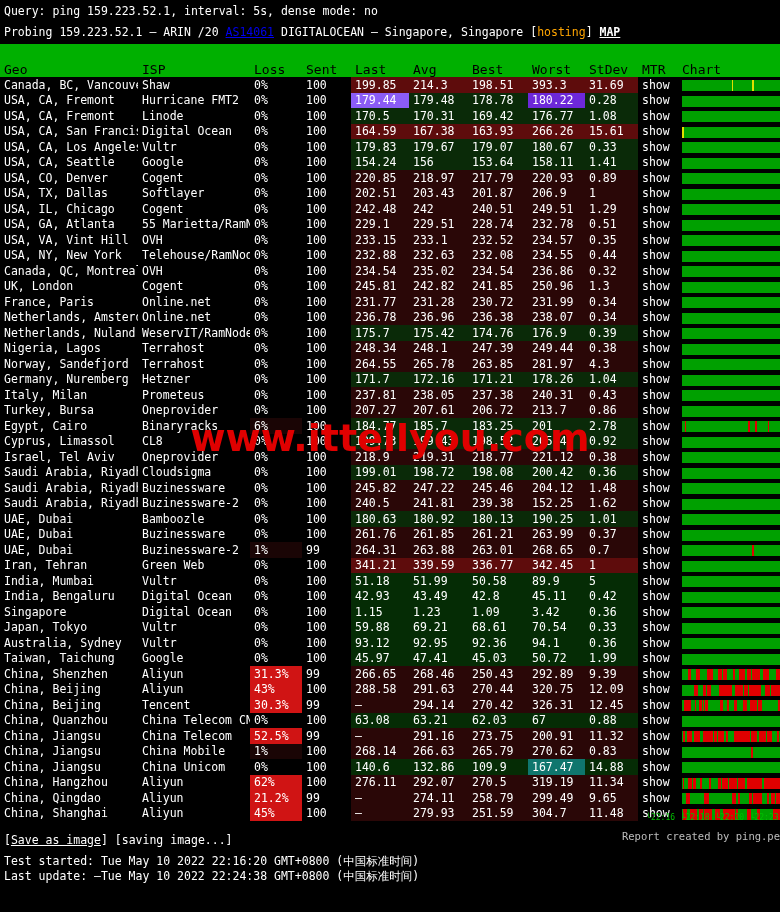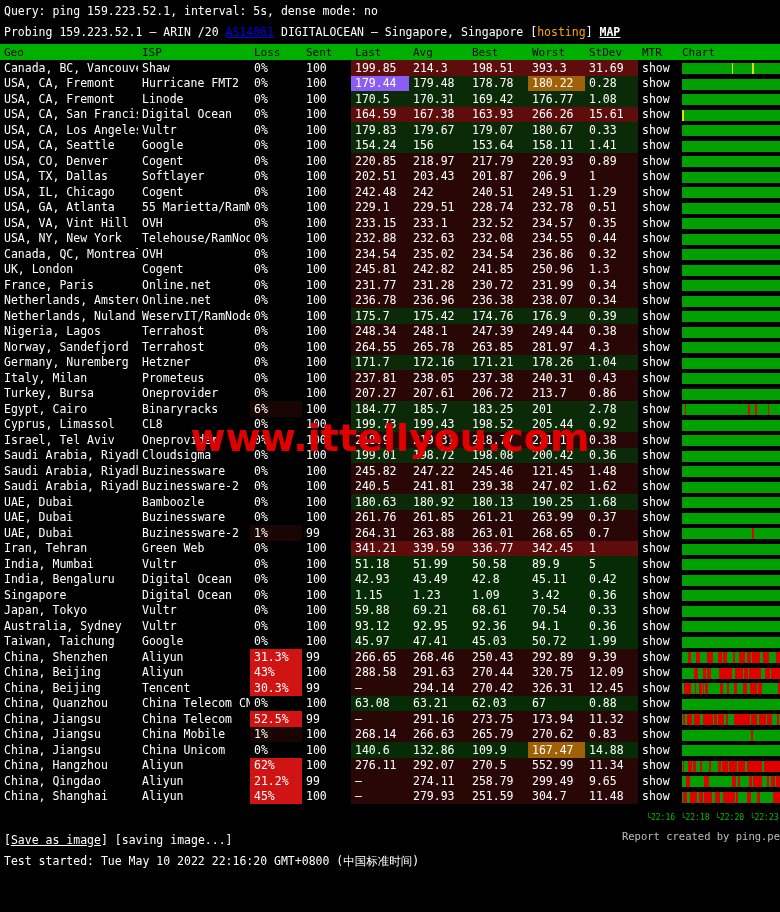--- a/index.html
+++ b/index.html
@@ -13,21 +13,21 @@
   .query-line{font-size:11.5px;color:#ffffff;padding:5px 4px 0 4px;white-space:nowrap;}
   .probe-line{font-size:11.5px;color:#ffffff;padding:9px 4px 6px 4px;white-space:nowrap;}
   .u{text-decoration:underline;text-align:center;}
   .hosting{color:#ffa500;}
   .maplink{color:#ffffff;font-weight:bold;text-decoration:underline;}
   .bracket{color:#ffffff;}
 
   table.rpt{border-collapse:collapse;width:780px;table-layout:fixed;}
   table.rpt th{
     background:#00b000;color:#000;font-weight:normal;text-align:left;
-    font-size:11px;padding:2px 0 1px 4px;height:13px;
+    font-size:13px;padding:19px 0 1px 4px;height:13px;
   }
   table.rpt td{
     padding:0 0 0 4px;height:15.5px;font-size:11.5px;white-space:nowrap;
     overflow:hidden;color:#ffffff;vertical-align:middle;
   }
   .c-geo{width:134px;}
   .c-isp{width:108px;}
   .c-loss{width:48px;}
   .c-sent{width:45px;}
   .c-last{width:54px;}
@@ -126,21 +126,21 @@
         </td>
       </tr>
       <tr>
         <td class="c-geo">USA, CA, Fremont</td>
         <td class="c-isp">Hurricane FMT2</td>
         <td class="c-loss" style="background:transparent">0%</td>
         <td class="c-sent">100</td>
         <td class="c-last" style="background:#8b5cf6">179.44</td>
         <td class="c-avg" style="background:#0a2a08">179.48</td>
         <td class="c-best" style="background:#0a2a08">178.78</td>
-        <td class="c-worst" style="background:#a16207">180.22</td>
+        <td class="c-worst" style="background:#6d28d9">180.22</td>
         <td class="c-stdev" style="background:#0a2a08">0.28</td>
         <td class="c-mtr show">show</td>
         <td class="c-chart chartcell">
           <div class="chartbar">
             <div class="seg" style="left: 0px; width: 100%; background: rgb(0, 160, 0);"></div>
           </div>
         </td>
       </tr>
       <tr>
         <td class="c-geo">USA, CA, Fremont</td>
@@ -556,56 +556,56 @@
         </td>
       </tr>
       <tr>
         <td class="c-geo">Saudi Arabia, Riyadh</td>
         <td class="c-isp">Buzinessware</td>
         <td class="c-loss" style="background:transparent">0%</td>
         <td class="c-sent">100</td>
         <td class="c-last" style="background:#2a0707">245.82</td>
         <td class="c-avg" style="background:#2a0707">247.22</td>
         <td class="c-best" style="background:#2a0707">245.46</td>
-        <td class="c-worst" style="background:#2a0707">121.45</td>
+        <td class="c-worst" style="background:#2a0707">204.12</td>
         <td class="c-stdev" style="background:#2a0707">1.48</td>
         <td class="c-mtr show">show</td>
         <td class="c-chart chartcell">
           <div class="chartbar">
             <div class="seg" style="left: 0px; width: 100%; background: rgb(0, 160, 0);"></div>
           </div>
         </td>
       </tr>
       <tr>
         <td class="c-geo">Saudi Arabia, Riyadh</td>
         <td class="c-isp">Buzinessware-2</td>
         <td class="c-loss" style="background:transparent">0%</td>
         <td class="c-sent">100</td>
         <td class="c-last" style="background:#2a0707">240.5</td>
         <td class="c-avg" style="background:#2a0707">241.81</td>
         <td class="c-best" style="background:#2a0707">239.38</td>
-        <td class="c-worst" style="background:#2a0707">247.02</td>
+        <td class="c-worst" style="background:#2a0707">152.25</td>
         <td class="c-stdev" style="background:#2a0707">1.62</td>
         <td class="c-mtr show">show</td>
         <td class="c-chart chartcell">
           <div class="chartbar">
             <div class="seg" style="left: 0px; width: 100%; background: rgb(0, 160, 0);"></div>
           </div>
         </td>
       </tr>
       <tr>
         <td class="c-geo">UAE, Dubai</td>
         <td class="c-isp">Bamboozle</td>
         <td class="c-loss" style="background:transparent">0%</td>
         <td class="c-sent">100</td>
         <td class="c-last" style="background:#0a2a08">180.63</td>
         <td class="c-avg" style="background:#0a2a08">180.92</td>
         <td class="c-best" style="background:#0a2a08">180.13</td>
         <td class="c-worst" style="background:#0a2a08">190.25</td>
-        <td class="c-stdev" style="background:#0a2a08">1.68</td>
+        <td class="c-stdev" style="background:#0a2a08">1.01</td>
         <td class="c-mtr show">show</td>
         <td class="c-chart chartcell">
           <div class="chartbar">
             <div class="seg" style="left: 0px; width: 100%; background: rgb(0, 160, 0);"></div>
           </div>
         </td>
       </tr>
       <tr>
         <td class="c-geo">UAE, Dubai</td>
         <td class="c-isp">Buzinessware</td>
@@ -911,21 +911,21 @@
         </td>
       </tr>
       <tr>
         <td class="c-geo">China, Jiangsu</td>
         <td class="c-isp">China Telecom</td>
         <td class="c-loss" style="background:#d01414">52.5%</td>
         <td class="c-sent">99</td>
         <td class="c-last" style="background:#2a0707">–</td>
         <td class="c-avg" style="background:#2a0707">291.16</td>
         <td class="c-best" style="background:#2a0707">273.75</td>
-        <td class="c-worst" style="background:#2a0707">173.94</td>
+        <td class="c-worst" style="background:#2a0707">200.91</td>
         <td class="c-stdev" style="background:#2a0707">11.32</td>
         <td class="c-mtr show">show</td>
         <td class="c-chart chartcell">
           <div class="chartbar">
             <div class="seg" style="left: 0px; width: 100%; background: rgb(0, 160, 0);"></div>
             <div class="seg" style="left: 8.57%; width: 2.83%; background: rgb(224, 0, 0);"></div>
             <div class="seg" style="left: 3.66%; width: 3%; background: rgb(224, 0, 0);"></div>
             <div class="seg" style="left: 41.36%; width: 3.28%; background: rgb(224, 0, 0);"></div>
             <div class="seg" style="left: 10.83%; width: 0.94%; background: rgb(224, 0, 0);"></div>
             <div class="seg" style="left: 61.35%; width: 2.92%; background: rgb(224, 0, 0);"></div>
@@ -983,21 +983,21 @@
         </td>
       </tr>
       <tr>
         <td class="c-geo">China, Jiangsu</td>
         <td class="c-isp">China Unicom</td>
         <td class="c-loss" style="background:transparent">0%</td>
         <td class="c-sent">100</td>
         <td class="c-last" style="background:#052c05">140.6</td>
         <td class="c-avg" style="background:#052c05">132.86</td>
         <td class="c-best" style="background:#052c05">109.9</td>
-        <td class="c-worst" style="background:#a16207">167.47</td>
+        <td class="c-worst" style="background:#0f766e">167.47</td>
         <td class="c-stdev" style="background:#052c05">14.88</td>
         <td class="c-mtr show">show</td>
         <td class="c-chart chartcell">
           <div class="chartbar">
             <div class="seg" style="left: 0px; width: 100%; background: rgb(0, 160, 0);"></div>
             <div class="seg" style="left: 1.24%; width: 1px; height: 2px; top: -1px; background: rgb(0, 160, 0);"></div>
             <div class="seg" style="left: 5.06%; width: 1px; height: 2px; top: -1px; background: rgb(0, 160, 0);"></div>
             <div class="seg" style="left: 7.56%; width: 1px; height: 2px; top: -1px; background: rgb(0, 160, 0);"></div>
             <div class="seg" style="left: 12.36%; width: 1px; height: 2px; top: -1px; background: rgb(0, 160, 0);"></div>
             <div class="seg" style="left: 15.21%; width: 1px; height: 2px; top: -1px; background: rgb(0, 160, 0);"></div>
@@ -1020,21 +1020,21 @@
         </td>
       </tr>
       <tr>
         <td class="c-geo">China, Hangzhou</td>
         <td class="c-isp">Aliyun</td>
         <td class="c-loss" style="background:#d01414">62%</td>
         <td class="c-sent">100</td>
         <td class="c-last" style="background:#2a0707">276.11</td>
         <td class="c-avg" style="background:#2a0707">292.07</td>
         <td class="c-best" style="background:#2a0707">270.5</td>
-        <td class="c-worst" style="background:#2a0707">552.99</td>
+        <td class="c-worst" style="background:#2a0707">319.19</td>
         <td class="c-stdev" style="background:#2a0707">11.34</td>
         <td class="c-mtr show">show</td>
         <td class="c-chart chartcell">
           <div class="chartbar">
             <div class="seg" style="left: 0px; width: 100%; background: rgb(0, 160, 0);"></div>
             <div class="seg" style="left: 55.73%; width: 2.13%; background: rgb(224, 0, 0);"></div>
             <div class="seg" style="left: 64.14%; width: 3.31%; background: rgb(224, 0, 0);"></div>
             <div class="seg" style="left: 49.28%; width: 1.11%; background: rgb(224, 0, 0);"></div>
             <div class="seg" style="left: 54.98%; width: 1.29%; background: rgb(224, 0, 0);"></div>
             <div class="seg" style="left: 62.45%; width: 2.92%; background: rgb(224, 0, 0);"></div>
@@ -1174,14 +1174,15 @@
 <div class="watermark">www.ittellyou.com</div>
 
 <div class="footer" id="footer-wrap" style="top: 830px;">
   <div class="saverow">
     <span class="bracket">[</span><a href="#">Save as image</a><span class="bracket">]</span>
     <span>[saving image...]</span>
     <span class="credit">Report created by ping.pe</span>
   </div>
   <div class="times">
     <div>Test started: Tue May 10 2022 22:16:20 GMT+0800 (中国标准时间)</div>
+    <div>Last update: –Tue May 10 2022 22:24:38 GMT+0800 (中国标准时间)</div>
   </div>
 </div>
 
 </body></html>

